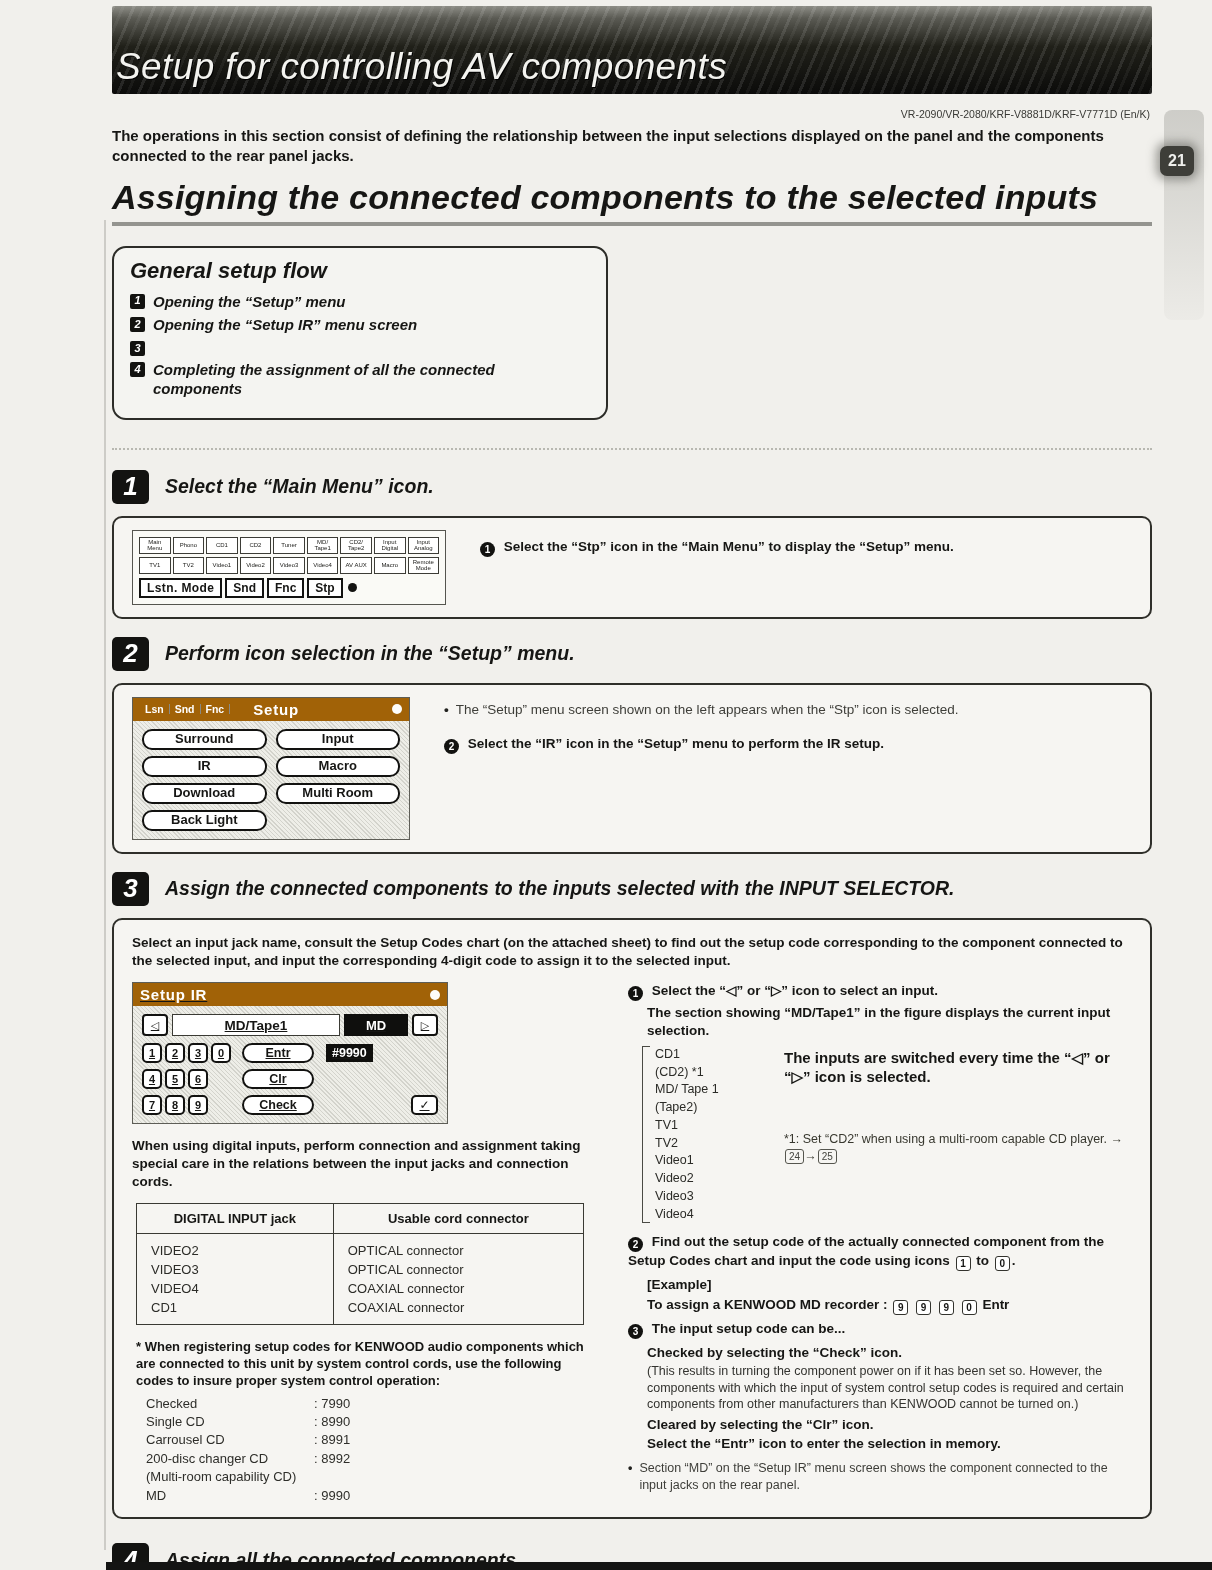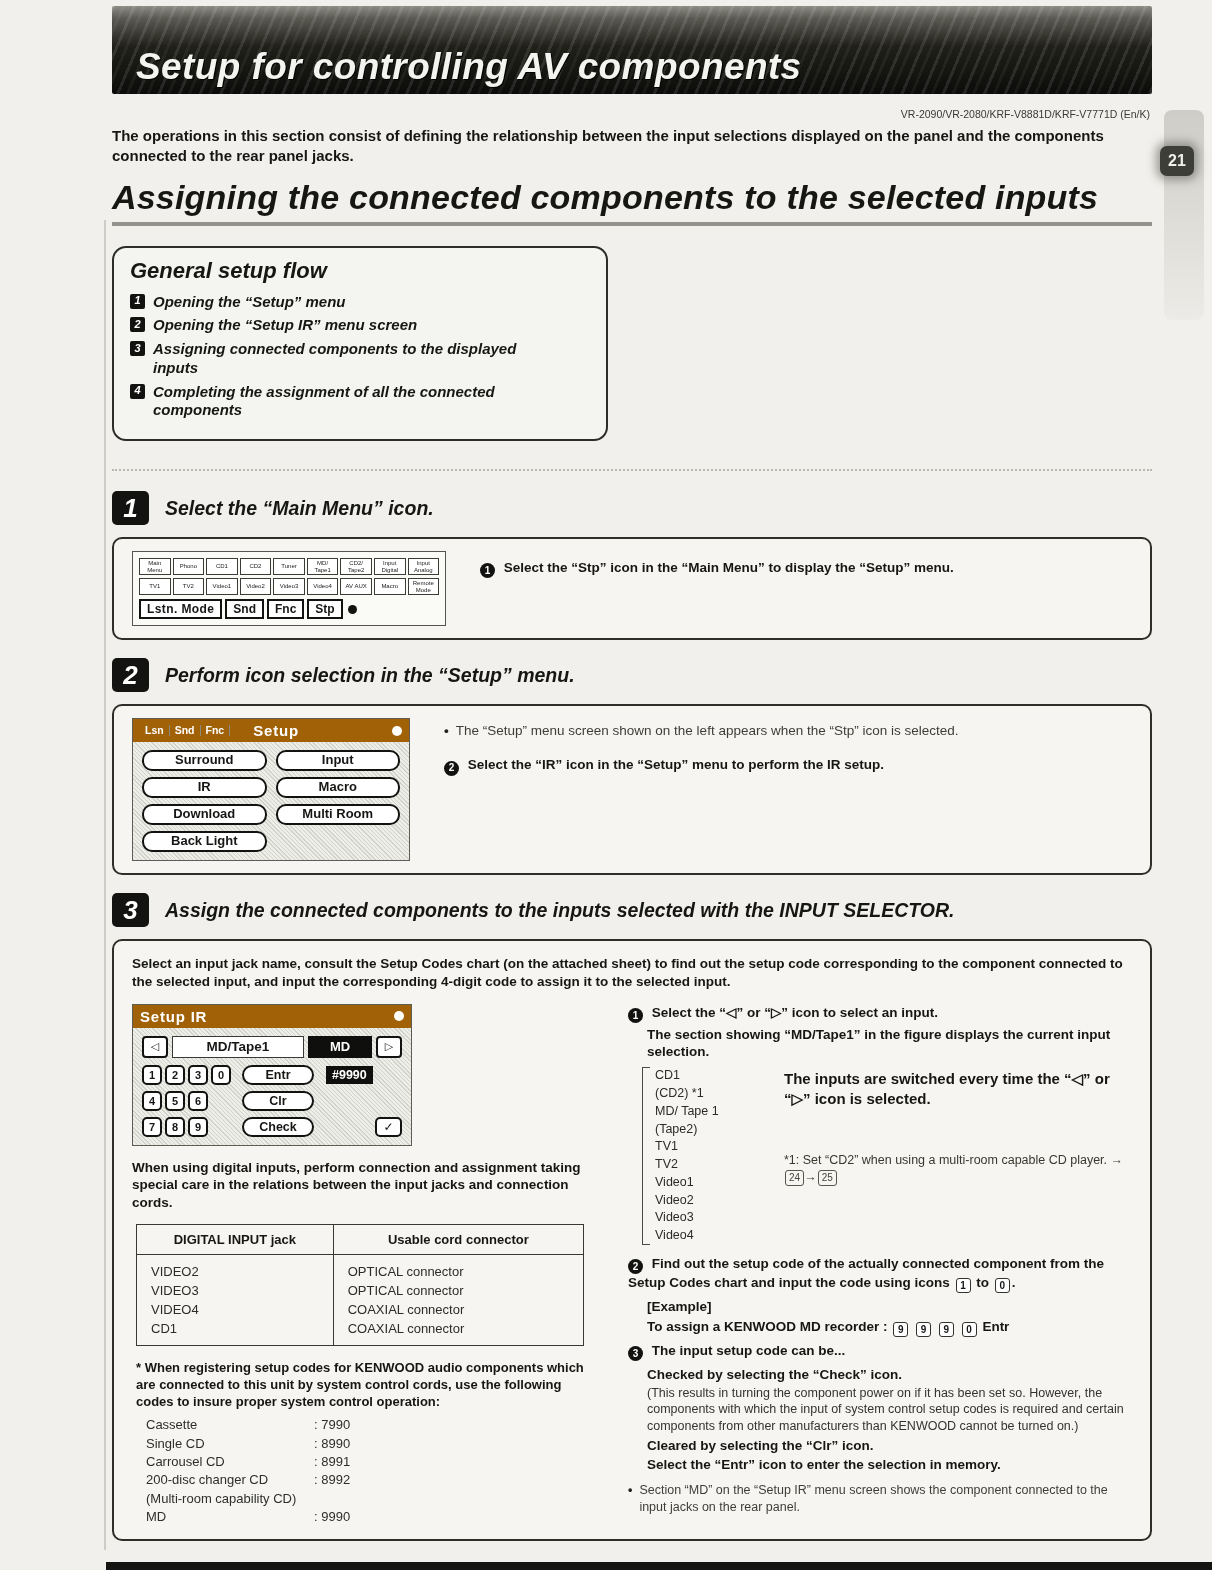--- a/index.html
+++ b/index.html
@@ -13,21 +13,21 @@
   .bottom-edge { position:absolute; left:106px; right:0; bottom:0; height:8px; background:#141413; }
   .right-smudge { position:absolute; right:8px; top:110px; width:40px; height:210px;
     background:linear-gradient(180deg, rgba(140,140,134,.35), rgba(140,140,134,.05)); border-radius:8px; }
   .content { position:absolute; left:112px; top:0; width:1040px; }
 
   
   .banner { margin-top:6px; height:88px; position:relative; overflow:hidden; border-radius:2px;
     background:linear-gradient(180deg,#8d8d86 0%, #5a5a53 14%, #202019 46%, #0b0b0a 100%); }
   .banner::before { content:""; position:absolute; inset:0;
     background:repeating-linear-gradient(113deg, rgba(255,255,255,.10) 0 3px, transparent 3px 9px, rgba(255,255,255,.05) 9px 12px, transparent 12px 19px); }
-  .banner-title { position:absolute; left:24px; bottom:6px; font-style:italic; font-weight:bold;
+  .banner-title { position:absolute; left:4px; bottom:6px; font-style:italic; font-weight:normal;
     font-size:37px; color:#f3f3ef; letter-spacing:.4px; text-shadow:1px 1px 0 #000;text-align:right; }
 
   .model-line { text-align:right; font-size:10.5px; color:#3a3a36; margin:14px 2px 0 0; }
   .intro { font-weight:bold; font-size:15px; line-height:1.32; margin-top:6px; width:1012px; }
 
   .page-number { position:absolute; right:18px; top:146px; width:34px; height:30px; border-radius:7px;
     background:#3e3e39; color:#efefec; font-weight:bold; font-size:16px;
     display:flex; align-items:center; justify-content:center;
     box-shadow:0 0 10px 4px rgba(90,90,84,.55); }
 
@@ -89,21 +89,21 @@
   .bullet-line { display:flex; gap:7px; color:#3e3e39; margin-bottom:16px; }
   .bdot { font-weight:bold; color:#22221f; }
   .bold-note { font-weight:bold; color:#161614; }
 
   
   .s3-intro { font-weight:bold; font-size:13.5px; line-height:1.35; margin:2px 0 12px 0; }
   .s3-cols { display:flex; gap:28px; }
   .s3-left { flex:0 0 auto; width:468px; }
   .s3-right { flex:1; }
 
-  .setupir-screen { width:280px; }
+  .setupir-screen { width:316px;text-decoration:underline; }
   .sel-row { display:flex; gap:4px; height:22px; margin-bottom:7px; }
   .arrow-key { width:26px; border:2.5px solid #121210; border-radius:4px; background:#fff;
     display:flex; align-items:center; justify-content:center; font-size:11px; }
   .input-label-box { flex:1; background:#fff; border:1px solid #3a3a34; font-weight:bold; font-size:13.5px;
     display:flex; align-items:center; justify-content:center; }
   .md-box { width:64px; background:#0f0f0d; color:#fff; font-weight:bold; font-size:13px;
     display:flex; align-items:center; justify-content:center; }
   .keypad-row { display:flex; gap:5px; align-items:center; margin-bottom:6px; }
   .keys { display:flex; gap:3px; width:95px; flex:0 0 auto; }
   .key { width:20px; height:20px; border:2.5px solid #121210; border-radius:5px; background:#fff;
@@ -172,21 +172,20 @@
     <div class="flow-step">
       <span class="badge-xs2">1</span>
       <span>Opening the “Setup” menu</span>
     </div>
     <div class="flow-step">
       <span class="badge-xs2">2</span>
       <span>Opening the “Setup IR” menu screen</span>
     </div>
     <div class="flow-step">
       <span class="badge-xs2">3</span>
-      <span style="width:380px;">Assigning connected components to the displayed inputs</span>
     </div>
     <div class="flow-step">
       <span class="badge-xs2">4</span>
       <span style="width:400px;">Completing the assignment of all the connected components</span>
     </div>
   </div>
 
   <div class="dotted-sep"></div>
 
   <div class="step-head">
@@ -346,21 +345,21 @@
           <tr class="last">
             <td>CD1</td>
             <td>COAXIAL connector</td>
           </tr>
         </tbody>
           </table>
 
         <div class="kenwood-note">* When registering setup codes for KENWOOD audio components which are connected to this unit by system control cords, use the following codes to insure proper system control operation:</div>
         <div class="codes">
           <div class="code-row">
-            <span class="code-name">Cassette</span>
+            <span class="code-name">Checked</span>
             <span>: 7990</span>
           </div>
           <div class="code-row">
             <span class="code-name">Single CD</span>
             <span>: 8990</span>
           </div>
           <div class="code-row">
             <span class="code-name">Carrousel CD</span>
             <span>: 8991</span>
           </div>

